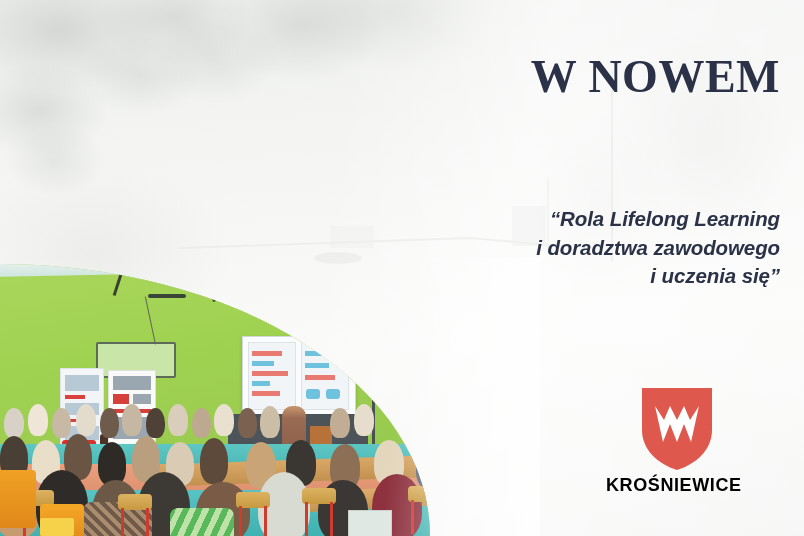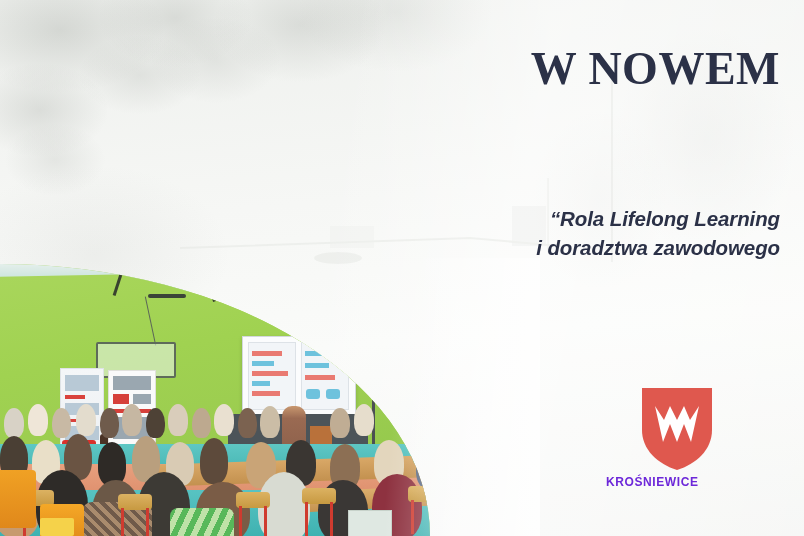--- a/index.html
+++ b/index.html
@@ -214,21 +214,21 @@
     display: block;
     font-size: 46px;
     letter-spacing: 0.5px;
     color: #d0112b;
   }
   .headline .l2 {
     display: block;
     font-size: 46px;
     letter-spacing: 0.5px;
     color: #2b3147;
-    margin-top: 3px;
+    margin-top: 11px;
   }
 
   
   .quote {
     position: absolute;
     right: 24px;
     top: 205px;
     width: 480px;
     text-align: right;
     font-family: "Liberation Sans", sans-serif;
@@ -247,23 +247,23 @@
     top: 386px;
     width: 150px;
     text-align: center;
   }
   .shield-wrap { display:block; height: 86px; }
   .logo-name {
     display: block;
     margin-top: 3px;
     font-family: "Liberation Sans", sans-serif;
     font-weight: bold;
-    font-size: 12px;
+    font-size: 18px;
     letter-spacing: 0.6px;
-    color: #6d28d9;
+    color: #000000;
     text-align: left;
     padding-left: 4px;
   }
   .logo-tagline {
     display: block;
     margin-top: 1px;
     font-family: "Liberation Serif", "DejaVu Serif", serif;
     font-style: italic;
     font-size: 14px;
     color: #575757;
@@ -437,20 +437,21 @@
     <div class="photo-fade"></div>
   </div>
 
   <h1 class="headline">
     <span class="l2">W NOWEM</span>
   </h1>
 
   <div class="quote">
     <span>“Rola Lifelong Learning</span>
     <span>i doradztwa zawodowego</span>
+    <span>i uczenia się”</span>
   </div>
 
   <div class="logo">
     <span class="shield-wrap">
       <svg width="74" height="86" viewBox="0 0 74 86" aria-hidden="true">
         <path d="M2 2 H72 V44 C72 64 56 78 37 84 C18 78 2 64 2 44 Z" fill="#DF584E"></path>
         <path d="M15 20 L23 56 L30 38 L37 56 L44 38 L51 56 L59 20
                  L50 34 L44 20 L37 34 L30 20 L24 34 Z" fill="#FFFFFF"></path>
       </svg>
     </span>

